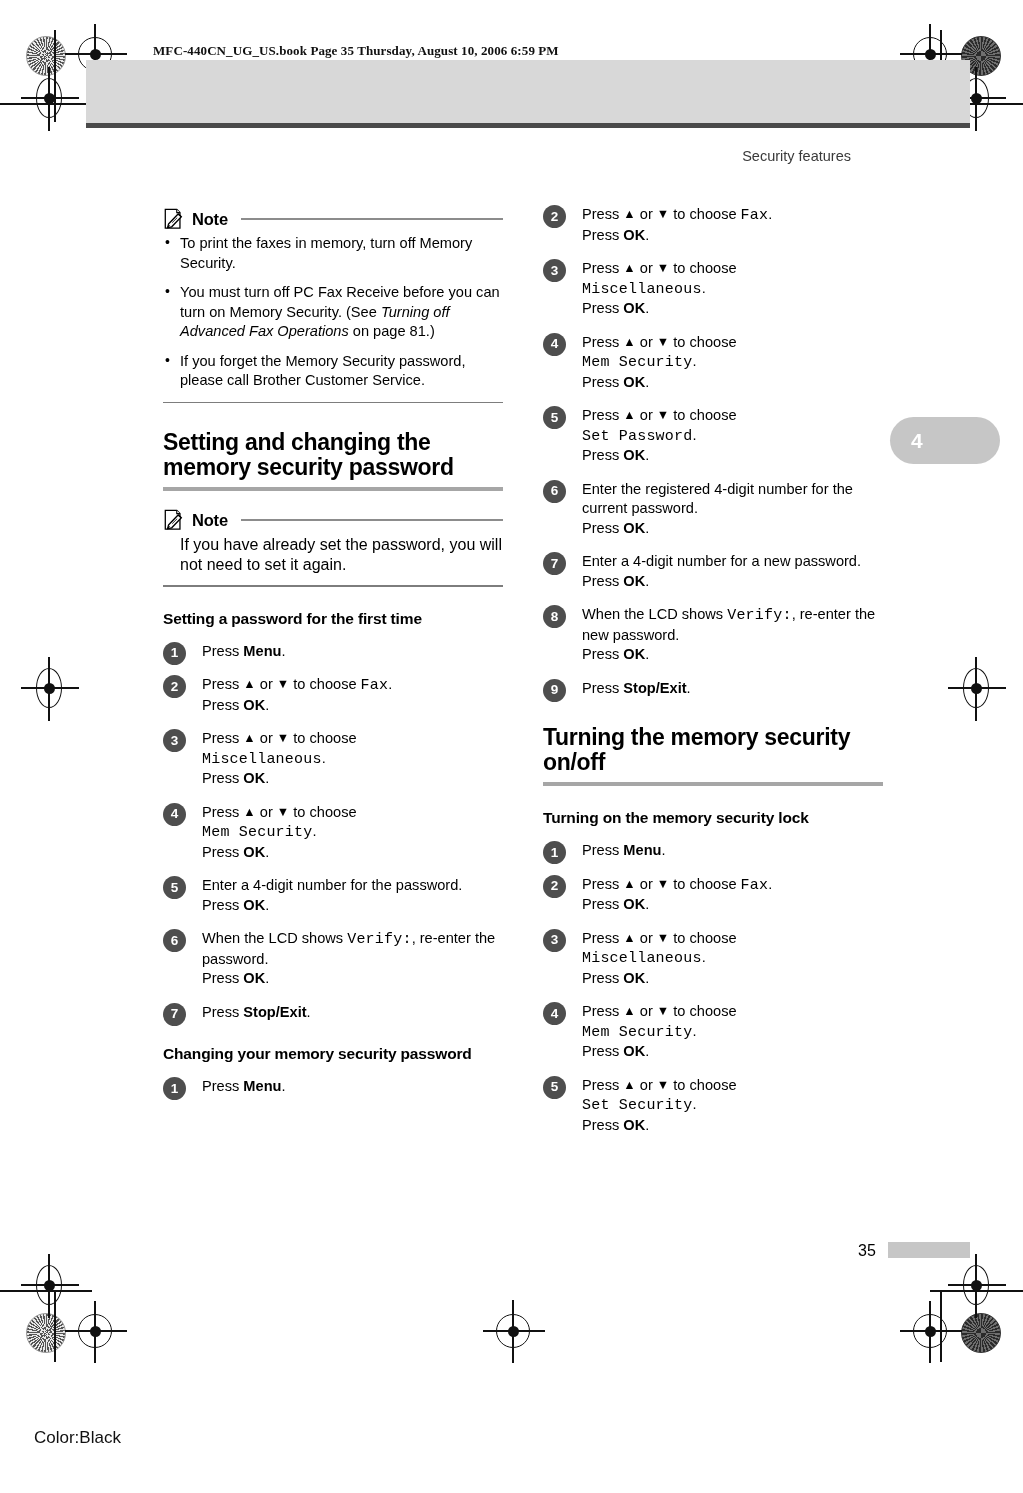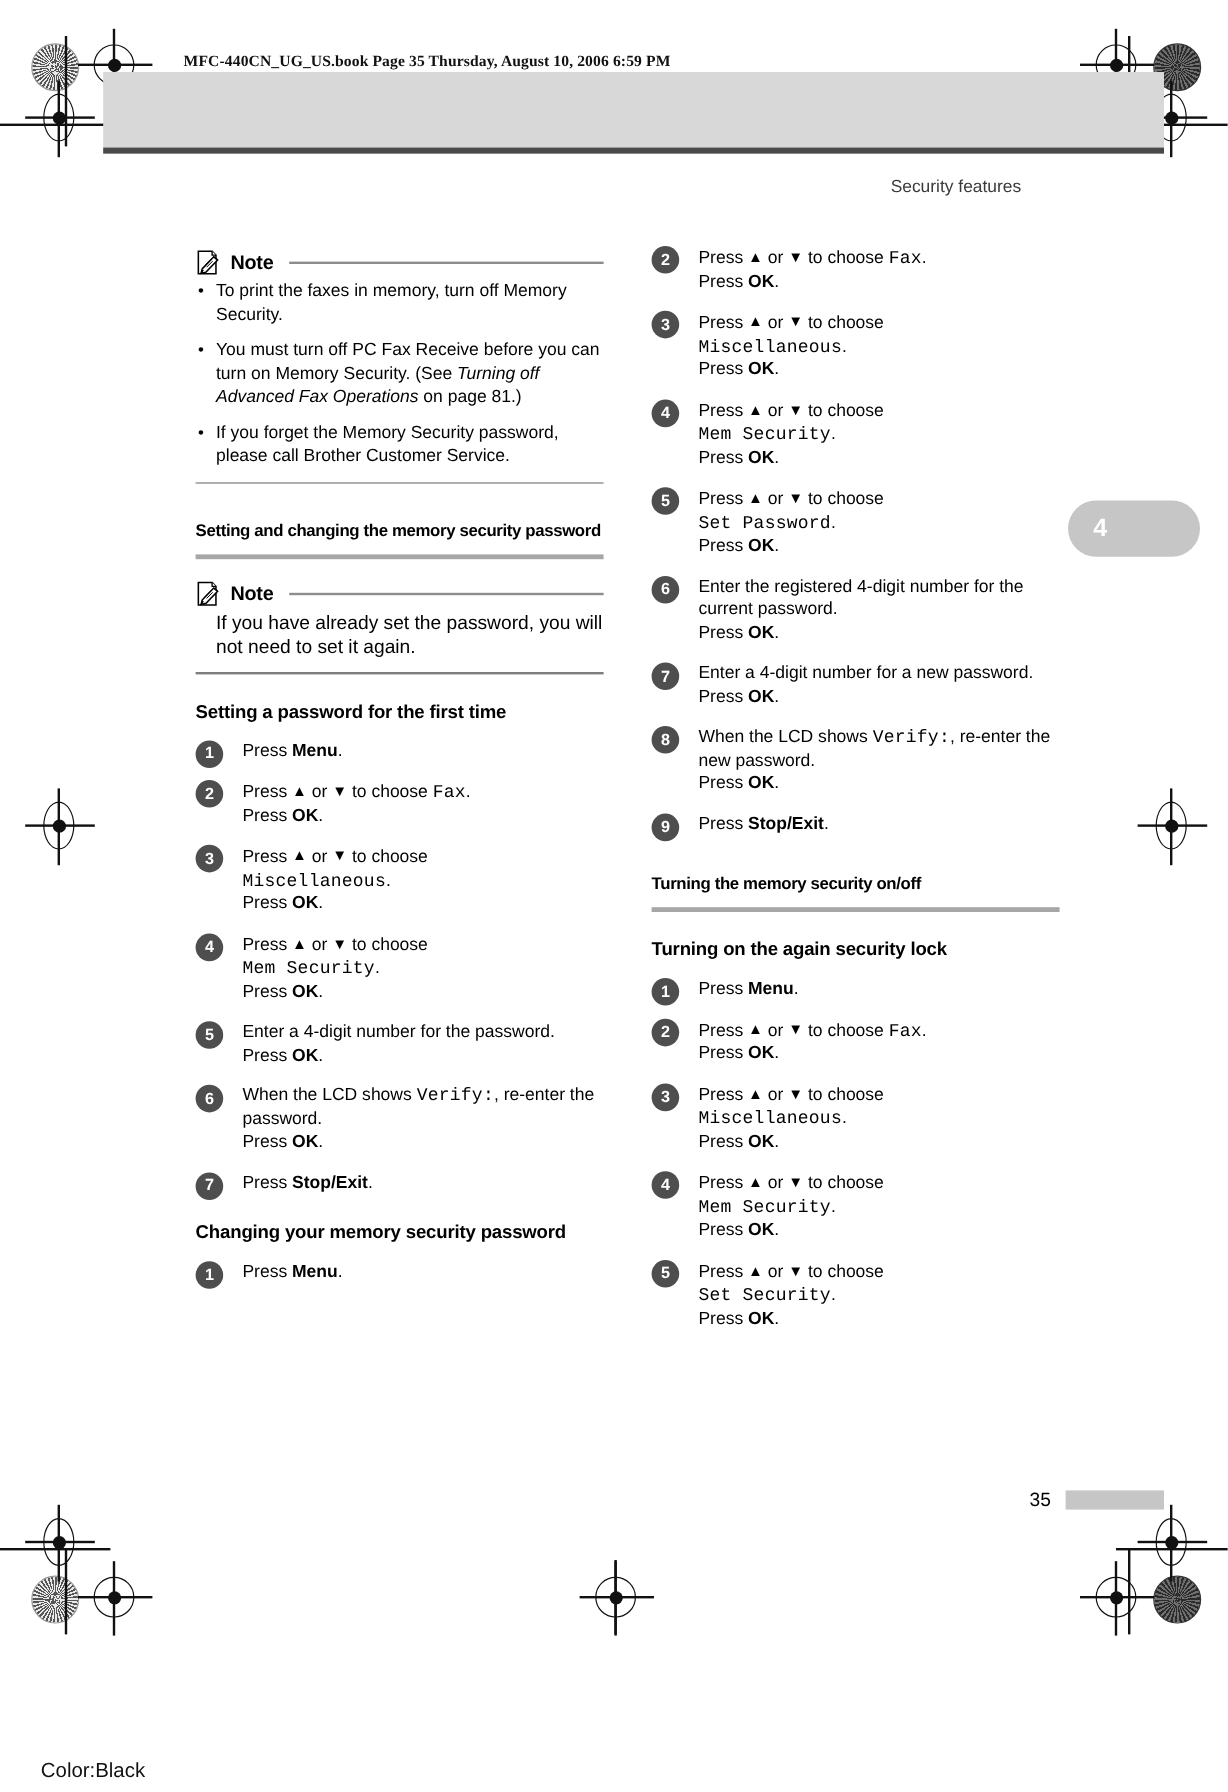--- a/index.html
+++ b/index.html
@@ -146,21 +146,21 @@
   }
   .note-bottom-rule {
     height: 1.6px;
     background: #7d7d7d;
     margin-top: 11px;
   }
   .note em { font-style: italic; }
 
   
   .h2 {
-    font-size: 14px;
+    font-size: 23px;
     font-weight: bold;
     line-height: 25px;
     letter-spacing: -0.3px;
     margin: 27px 0 0 0;
   }
   .h2-rule {
     height: 4px;
     background: #a6a6a6;
     margin-top: 7px;
     margin-bottom: 18px;
@@ -212,21 +212,21 @@
     font-weight: normal;
   }
   .page-bar {
     position: absolute;
     left: 888px; top: 1242px;
     width: 82px; height: 16px;
     background: #c6c6c6;
   }
   .color-note {
     position: absolute;
-    left: 34px; top: 1466px;
+    left: 34px; top: 1428px;
     font-size: 17px;
     color: #111;
   }
 </style>
 </head>
 <body>
 
 <div class="mark burst" style="left:26px; top:36px;"></div>
 <div class="mark burst dark" style="left:961px; top:36px;"></div>
 <div class="mark burst" style="left:26px; top:1313px;"></div>
@@ -357,21 +357,21 @@
       <li class="step"><span class="step-badge">5</span><span>Press <span class="arrow">▲</span> or <span class="arrow">▼</span> to choose<br><span class="lcd">Set Password</span>.<br>Press <b>OK</b>.</span></li>
       <li class="step"><span class="step-badge">6</span><span>Enter the registered 4-digit number for the current password.<br>Press <b>OK</b>.</span></li>
       <li class="step"><span class="step-badge">7</span><span>Enter a 4-digit number for a new password.<br>Press <b>OK</b>.</span></li>
       <li class="step"><span class="step-badge">8</span><span>When the LCD shows <span class="lcd">Verify:</span>, re-enter the new password.<br>Press <b>OK</b>.</span></li>
       <li class="step"><span class="step-badge">9</span><span>Press <b>Stop/Exit</b>.</span></li>
     </ol>
 
   <div class="h2">Turning the memory security on/off</div>
   <div class="h2-rule"></div>
 
-  <div class="h3">Turning on the again security lock</div>
+  <div class="h3">Turning on the memory security lock</div>
   <ol class="steps">
       <li class="step"><span class="step-badge">1</span><span>Press <b>Menu</b>.</span></li>
       <li class="step"><span class="step-badge">2</span><span>Press <span class="arrow">▲</span> or <span class="arrow">▼</span> to choose <span class="lcd">Fax</span>.<br>Press <b>OK</b>.</span></li>
       <li class="step"><span class="step-badge">3</span><span>Press <span class="arrow">▲</span> or <span class="arrow">▼</span> to choose<br><span class="lcd">Miscellaneous</span>.<br>Press <b>OK</b>.</span></li>
       <li class="step"><span class="step-badge">4</span><span>Press <span class="arrow">▲</span> or <span class="arrow">▼</span> to choose<br><span class="lcd">Mem Security</span>.<br>Press <b>OK</b>.</span></li>
       <li class="step"><span class="step-badge">5</span><span>Press <span class="arrow">▲</span> or <span class="arrow">▼</span> to choose<br><span class="lcd">Set Security</span>.<br>Press <b>OK</b>.</span></li>
     </ol>
 </div>
 
 <div class="page-num">35</div>

